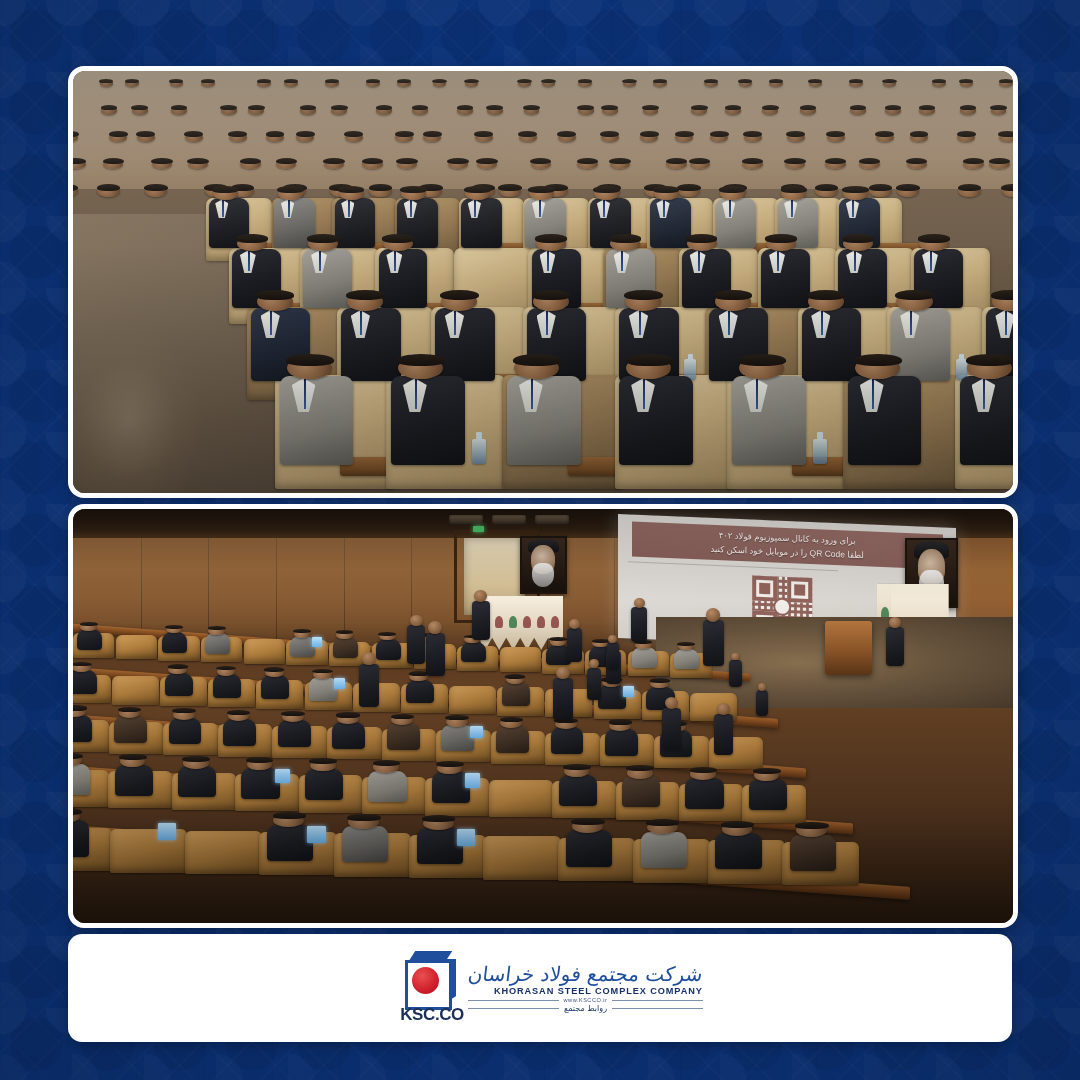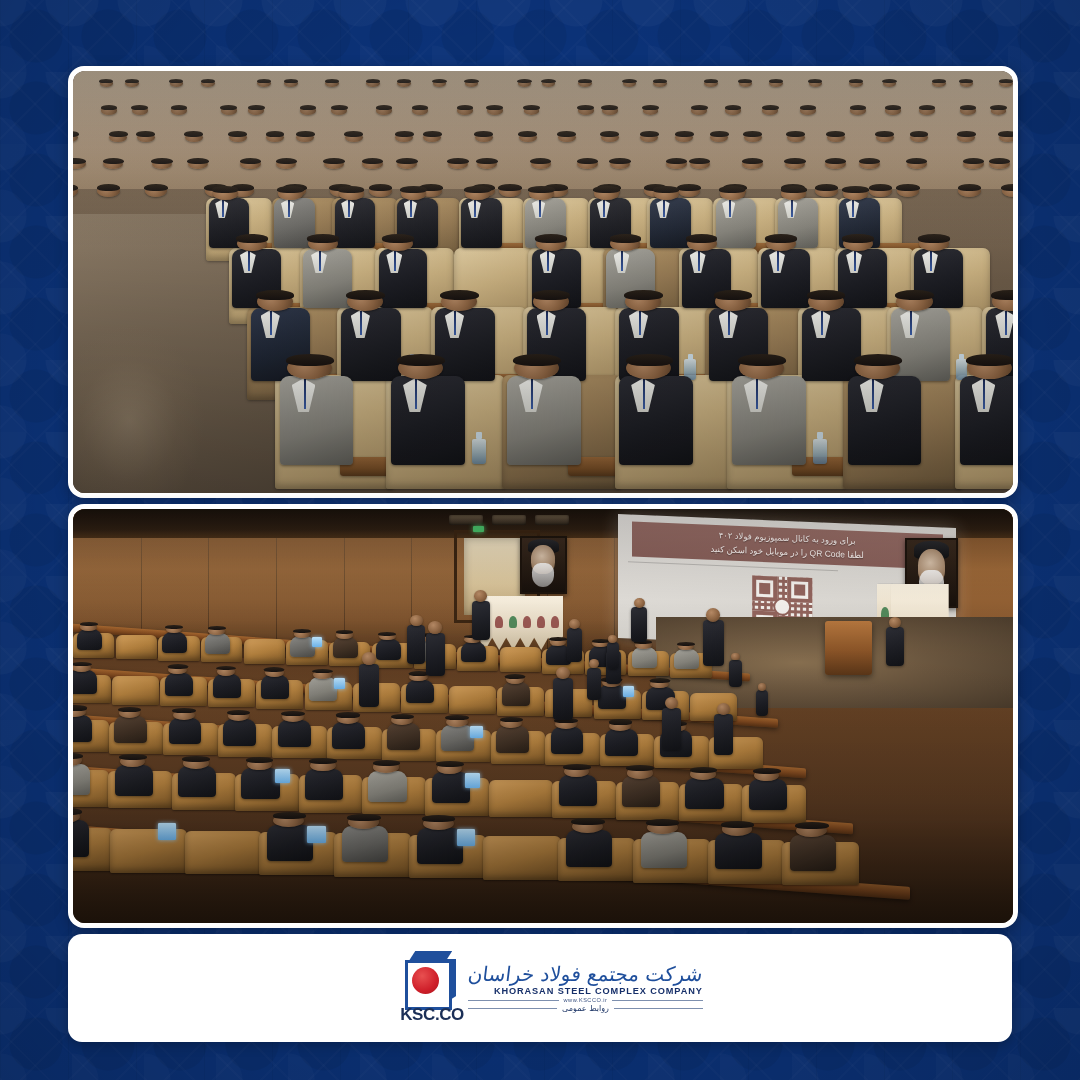--- a/index.html
+++ b/index.html
@@ -1560,19 +1560,19 @@
       <div class="logo-text">
         <div class="fa-script">شرکت مجتمع فولاد خراسان</div>
         <div class="en-name">KHORASAN STEEL COMPLEX COMPANY</div>
         <div class="rule-row">
           <span class="rule"></span>
           <span class="site">www.KSCCO.ir</span>
           <span class="rule"></span>
         </div>
         <div class="rule-row">
           <span class="rule"></span>
-          <span class="pr">روابط عمومی</span>
+          <span class="pr">روابط مجتمع</span>
           <span class="rule"></span>
         </div>
       </div>
     </div>
   </div>
 </div>
 
 </body></html>

